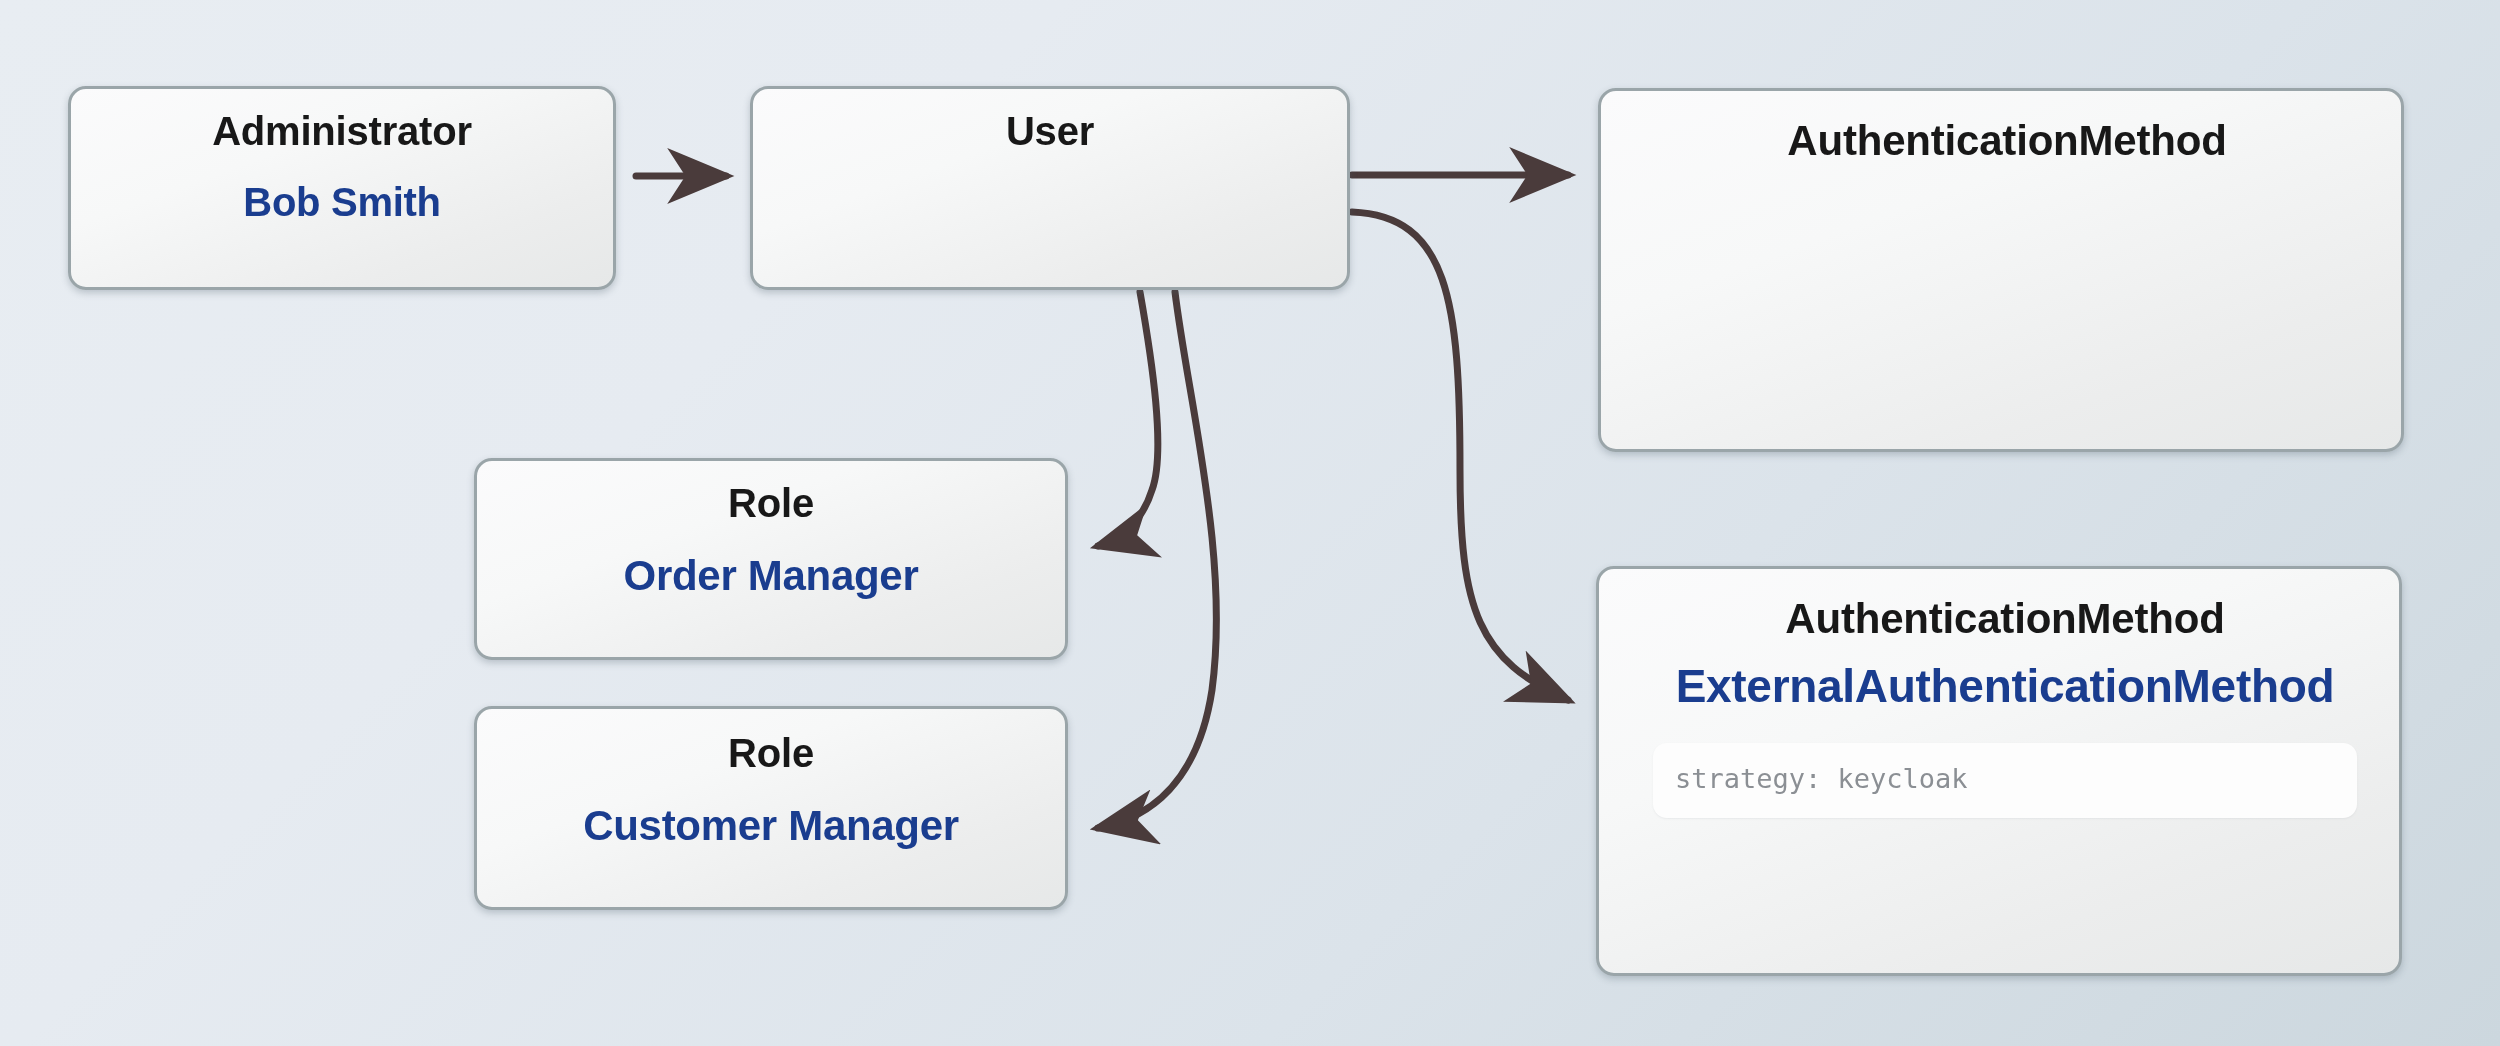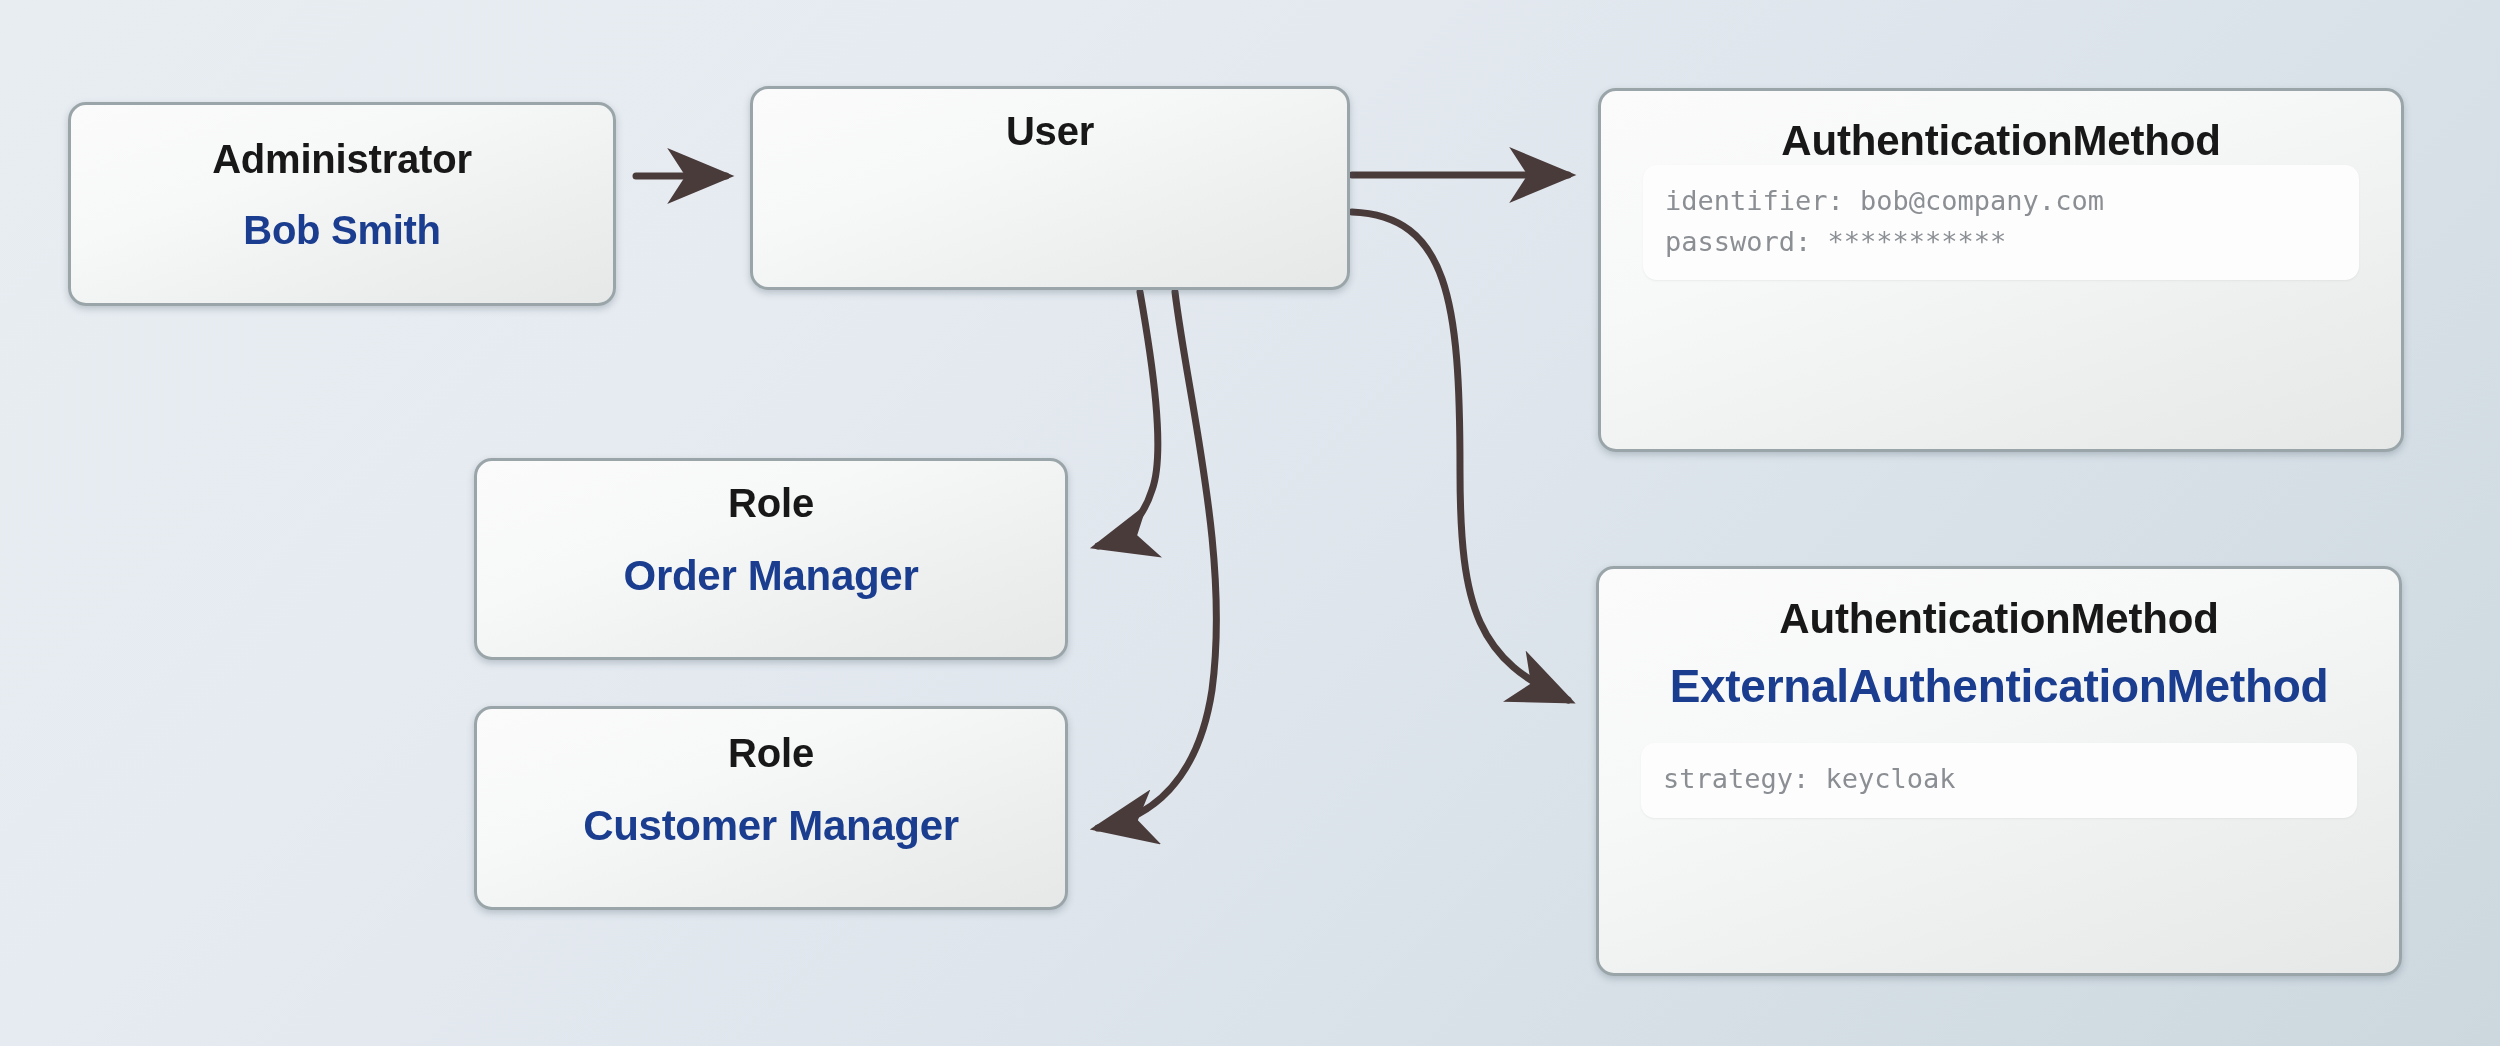--- a/index.html
+++ b/index.html
@@ -53,22 +53,21 @@
     text-align: center;
     letter-spacing: -0.3px;
     white-space: nowrap;
   }
   
   .node.simple .node-type { font-size: 40px; }
   .node.simple .node-name { font-size: 40px; }
 
   .node#node-admin {
     left: 68px; top: 86px; width: 548px; height: 204px;
-    padding-top: 32px;
-    margin-top: 16px;
+    padding-top: 20px;
   }
   .node#node-admin .node-name { margin-top: 26px; }
 
   .node#node-user {
     left: 750px; top: 86px; width: 600px; height: 204px;
     padding-top: 20px;
   }
   .node#node-user .node-name { margin-top: 26px; font-size: 42px; }
 
   .node#node-role-order {
@@ -78,21 +77,21 @@
   .node#node-role-order .node-name { margin-top: 26px; font-size: 42px; }
 
   .node#node-role-customer {
     left: 474px; top: 706px; width: 594px; height: 204px;
     padding-top: 22px;
   }
   .node#node-role-customer .node-name { margin-top: 26px; font-size: 42px; }
 
   
   .node.detailed {
-    padding: 18px 42px 26px 42px;
+    padding: 18px 42px 26px 54px;
     align-items: stretch;
   }
   .node.detailed .node-type {
     font-size: 42px;
     margin-top: 8px;
   }
   .node.detailed .node-name {
     font-size: 46px;
     margin-top: 22px;
     margin-bottom: 22px;
@@ -154,24 +153,20 @@
     <div class="node-name">Order Manager</div>
   </div>
 
   <div class="node simple" id="node-role-customer">
     <div class="node-type">Role</div>
     <div class="node-name">Customer Manager</div>
   </div>
 
   <div class="node detailed" id="node-auth-native">
     <div class="node-type">AuthenticationMethod</div>
-    <div class="detail-panel">
-      <div class="detail-line">identifier: bob@company.com</div>
-      <div class="detail-line">password: ***********</div>
-    </div>
   </div>
 
   <div class="node detailed" id="node-auth-external">
     <div class="node-type">AuthenticationMethod</div>
     <div class="node-name">ExternalAuthenticationMethod</div>
     <div class="detail-panel">
       <div class="detail-line">strategy: keycloak</div>
     </div>
   </div>
 

